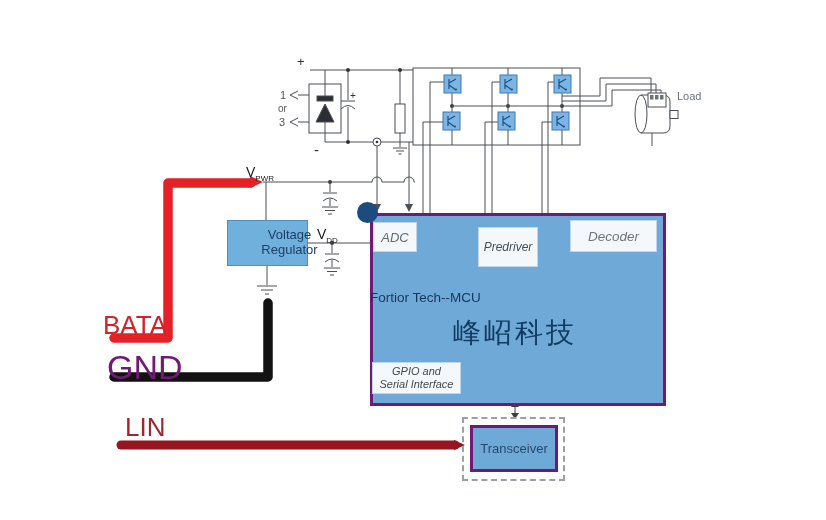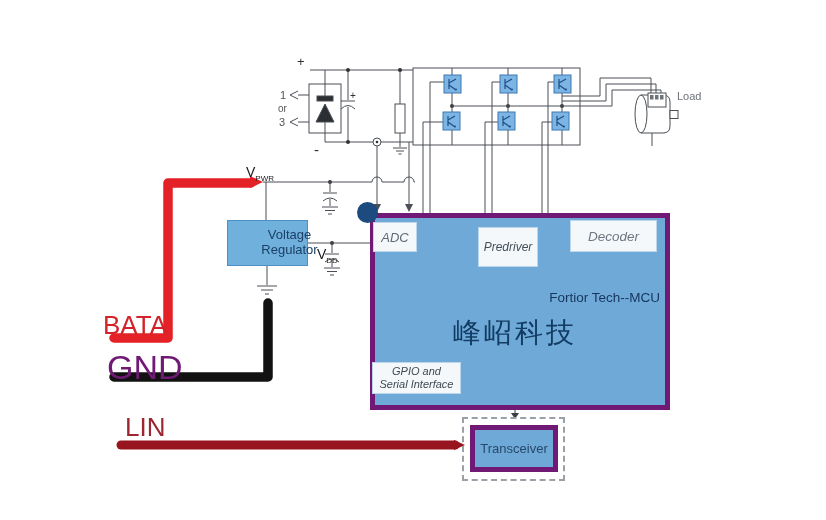--- a/index.html
+++ b/index.html
@@ -2,42 +2,42 @@
 <html><head>
 <meta charset="utf-8">
 <style>
   html,body{margin:0;padding:0;background:#ffffff;}
   #stage{position:relative;width:826px;height:520px;background:#fff;overflow:hidden;
          font-family:"Liberation Sans", sans-serif;}
   #stage svg{position:absolute;left:0;top:0;}
   .abs{position:absolute;}
   .blk{box-sizing:border-box;display:flex;align-items:center;justify-content:center;
        text-align:center;}
-  .blue{background:#6fa9d8;border:5px solid #701a75;}
+  .blue{background:#6fa9d8;border:3px solid #701a75;}
   .whitebox{background:#f5f8fa;border:1px solid #bdd6ea;font-style:italic;}
   .vr{left:227px;top:220px;width:81px;height:46px;background:#6fb0dd;border:1px solid #4e8fc4;
       color:#1c3f66;font-size:13px;line-height:1.15;padding-left:44px;}
   .mcu{left:370px;top:213px;width:290px;height:187px;}
   .adc{left:373px;top:222px;width:44px;height:30px;color:#5d6b76;font-size:13px;}
   .predriver{left:478px;top:227px;width:60px;height:40px;color:#454f59;font-size:12px;}
   .decoder{left:570px;top:220px;width:87px;height:32px;color:#6d7680;font-size:13.5px;}
   .gpio{left:372px;top:362px;width:89px;height:32px;color:#3f4a52;font-size:11px;line-height:1.2;}
-  .mcu-title{left:370px;top:290px;width:290px;text-align:right;color:#17365d;font-size:13.5px;}
+  .mcu-title{left:370px;top:290px;width:290px;text-align:left;color:#17365d;font-size:13.5px;}
   .mcu-brand{left:370px;top:314px;width:290px;text-align:center;color:#123c63;font-size:28px;
              font-weight:normal;letter-spacing:3px;}
   .navy-dot{left:357px;top:202px;width:21px;height:21px;border-radius:50%;background:#1d4b80;}
   .tr-dash{left:462px;top:417px;width:103px;height:64px;border:2px dashed #9aa0a6;box-sizing:border-box;}
   .tr-box{left:470px;top:425px;width:88px;height:47px;color:#27496b;font-size:13px;}
   .lbl-bata{left:103px;top:310px;font-size:26px;color:#d2232a;}
   .lbl-gnd{left:107px;top:348px;font-size:34px;color:#701a75;}
   .lbl-lin{left:125px;top:412px;font-size:26px;color:#9d2731;}
   .vlabel{color:#1a1a1a;font-size:14px;}
   .vlabel sub{font-size:8px;}
   .vpwr{left:246px;top:164px;}
-  .vdd{left:317px;top:226px;margin-top:20px;}
+  .vdd{left:317px;top:226px;}
 </style>
 </head>
 <body>
 
 <div id="stage">
 
   <svg width="826" height="520" viewBox="0 0 826 520">
     <g stroke="#4a4f55" stroke-width="1" fill="none">
 
       <g>

